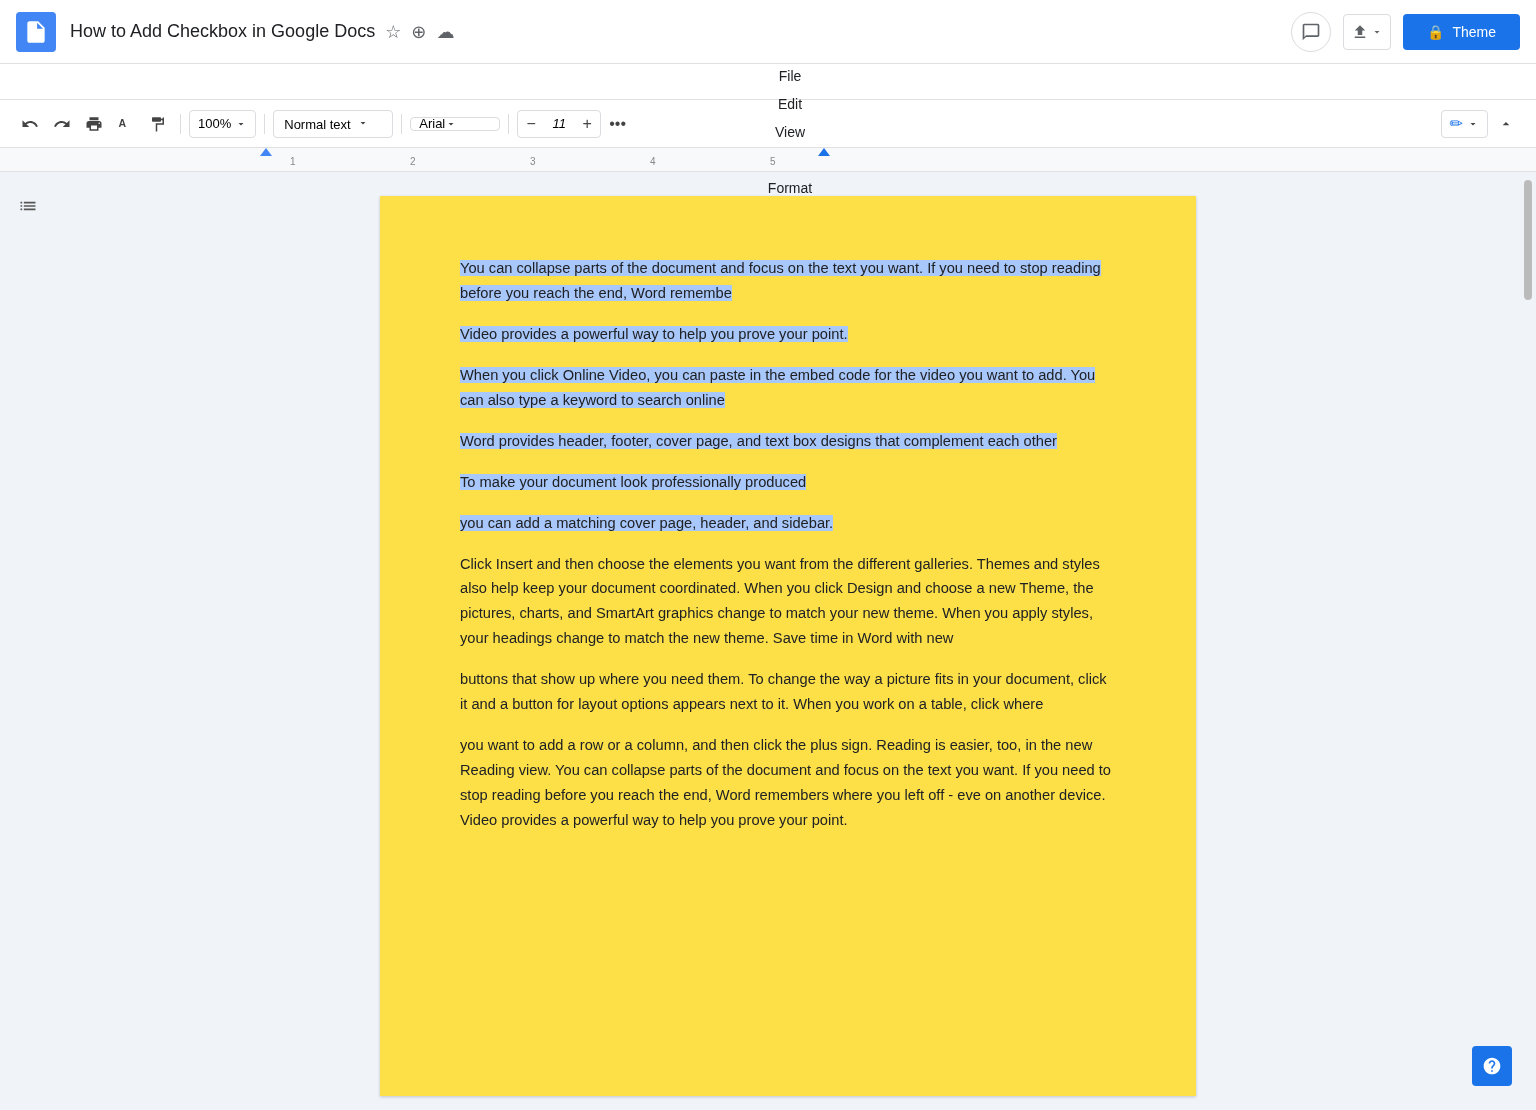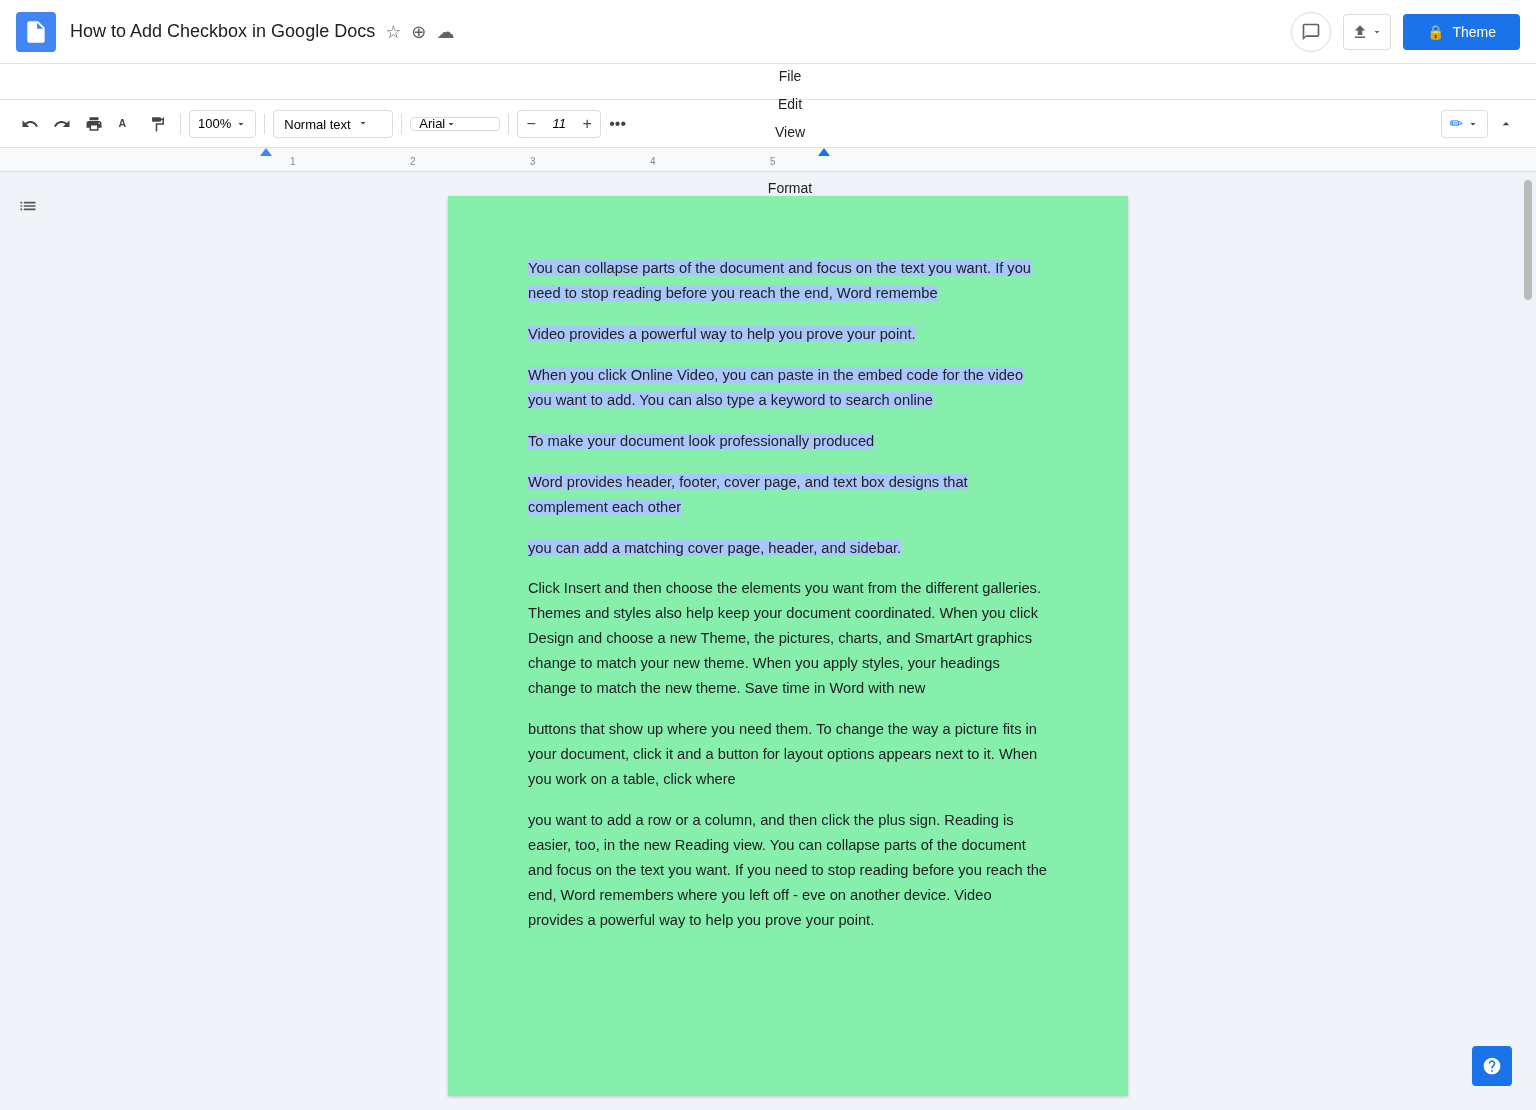--- a/index.html
+++ b/index.html
@@ -238,22 +238,22 @@
 
     
     .doc-wrapper {
       flex: 1;
       overflow-y: auto;
       display: flex;
       justify-content: center;
       padding: 24px 0;
     }
     .doc-page {
-      background: #86efac;
-      width: 680px;
+      background: #fde047;
+      width: 816px;
       min-height: 900px;
       box-shadow: 0 1px 3px rgba(0,0,0,0.2);
       padding: 60px 80px;
       font-family: Arial, sans-serif;
       font-size: 11pt;
       line-height: 1.6;
       color: #202124;
       position: relative;
     }
 
@@ -466,25 +466,25 @@
         <p class="para">
           <span class="highlight">Video provides a powerful way to help you prove your point.</span>
         </p>
 
         <p class="para">
           <span class="highlight">When you click Online Video, you can paste in the embed code for the video you want to add. You can also type a keyword to search online</span>
         </p>
 
 
         <p class="para">
+          <span class="highlight">Word provides header, footer, cover page, and text box designs that complement each other</span>
+        </p>
+
+        <p class="para">
           <span class="highlight">To make your document look professionally produced</span>
-        </p>
-
-        <p class="para">
-          <span class="highlight">Word provides header, footer, cover page, and text box designs that complement each other</span>
         </p>
 
         <p class="para">
           <span class="highlight">you can add a matching cover page, header, and sidebar.</span>
         </p>
 
         <p class="para">
           <span>Click Insert and then choose the elements you want from the different galleries. Themes and styles also help keep your document coordinated. When you click Design and choose a new Theme, the pictures, charts, and SmartArt graphics change to match your new theme. When you apply styles, your headings change to match the new theme. Save time in Word with new</span>
         </p>
 

